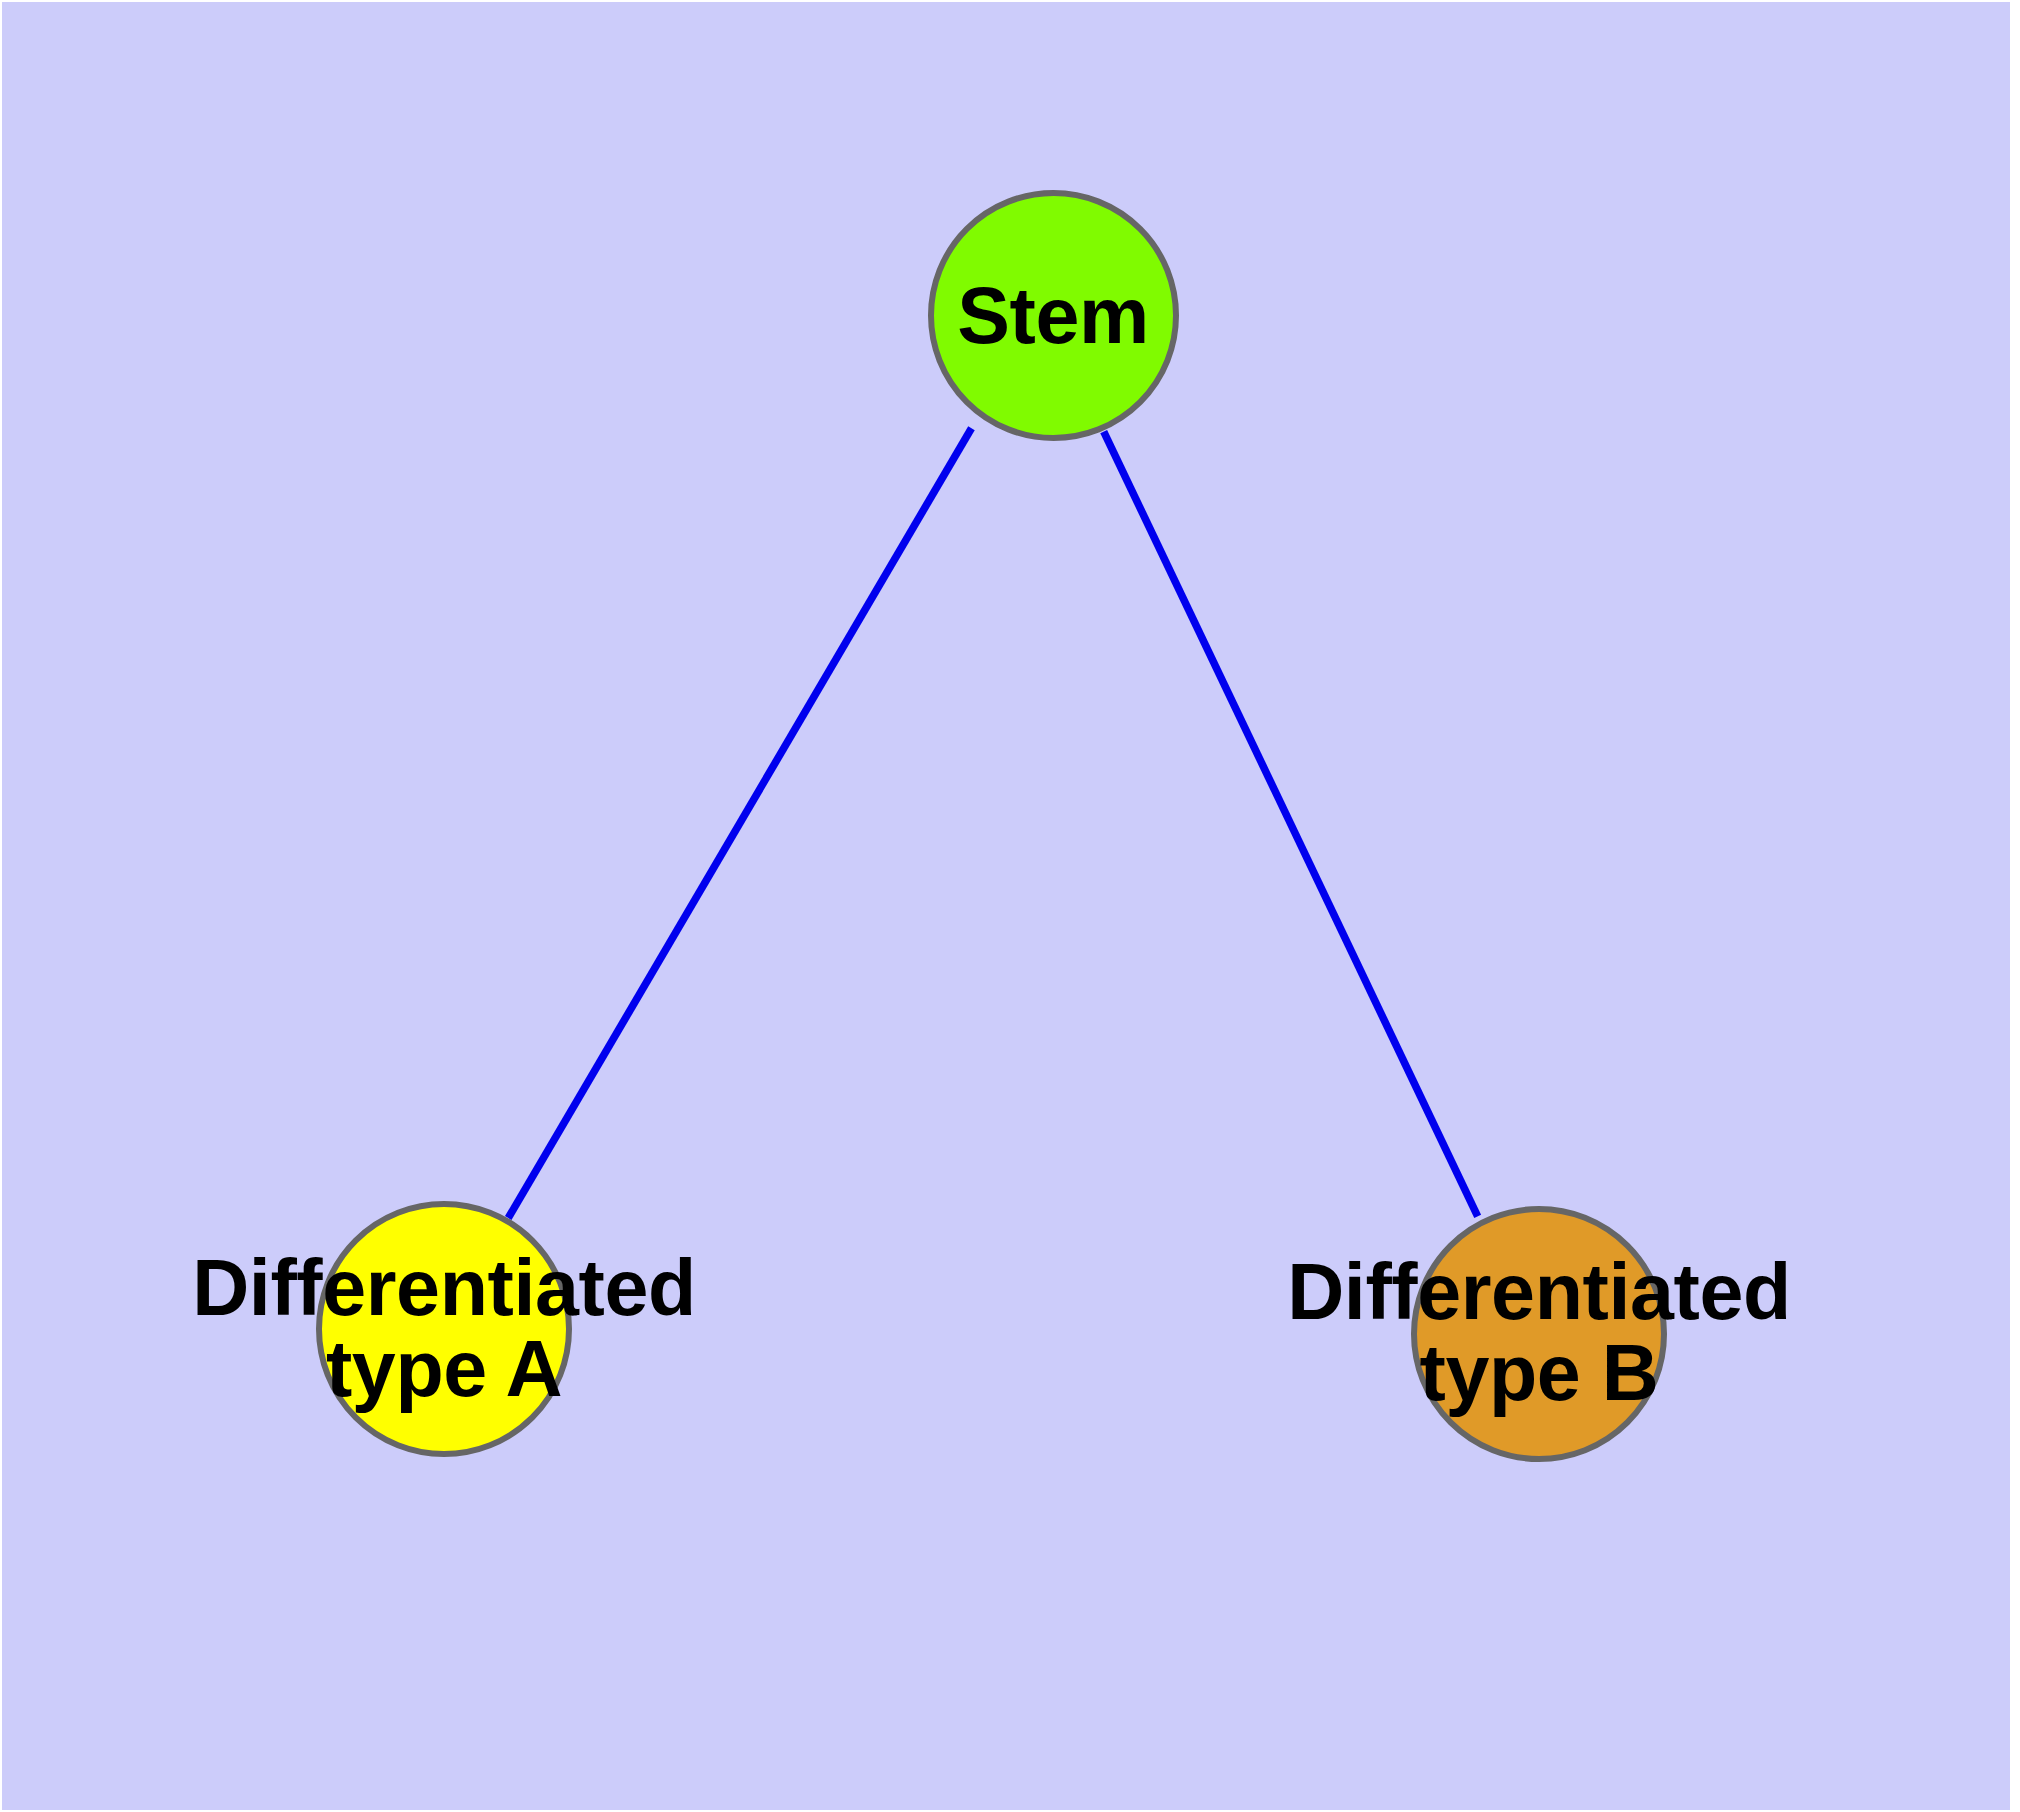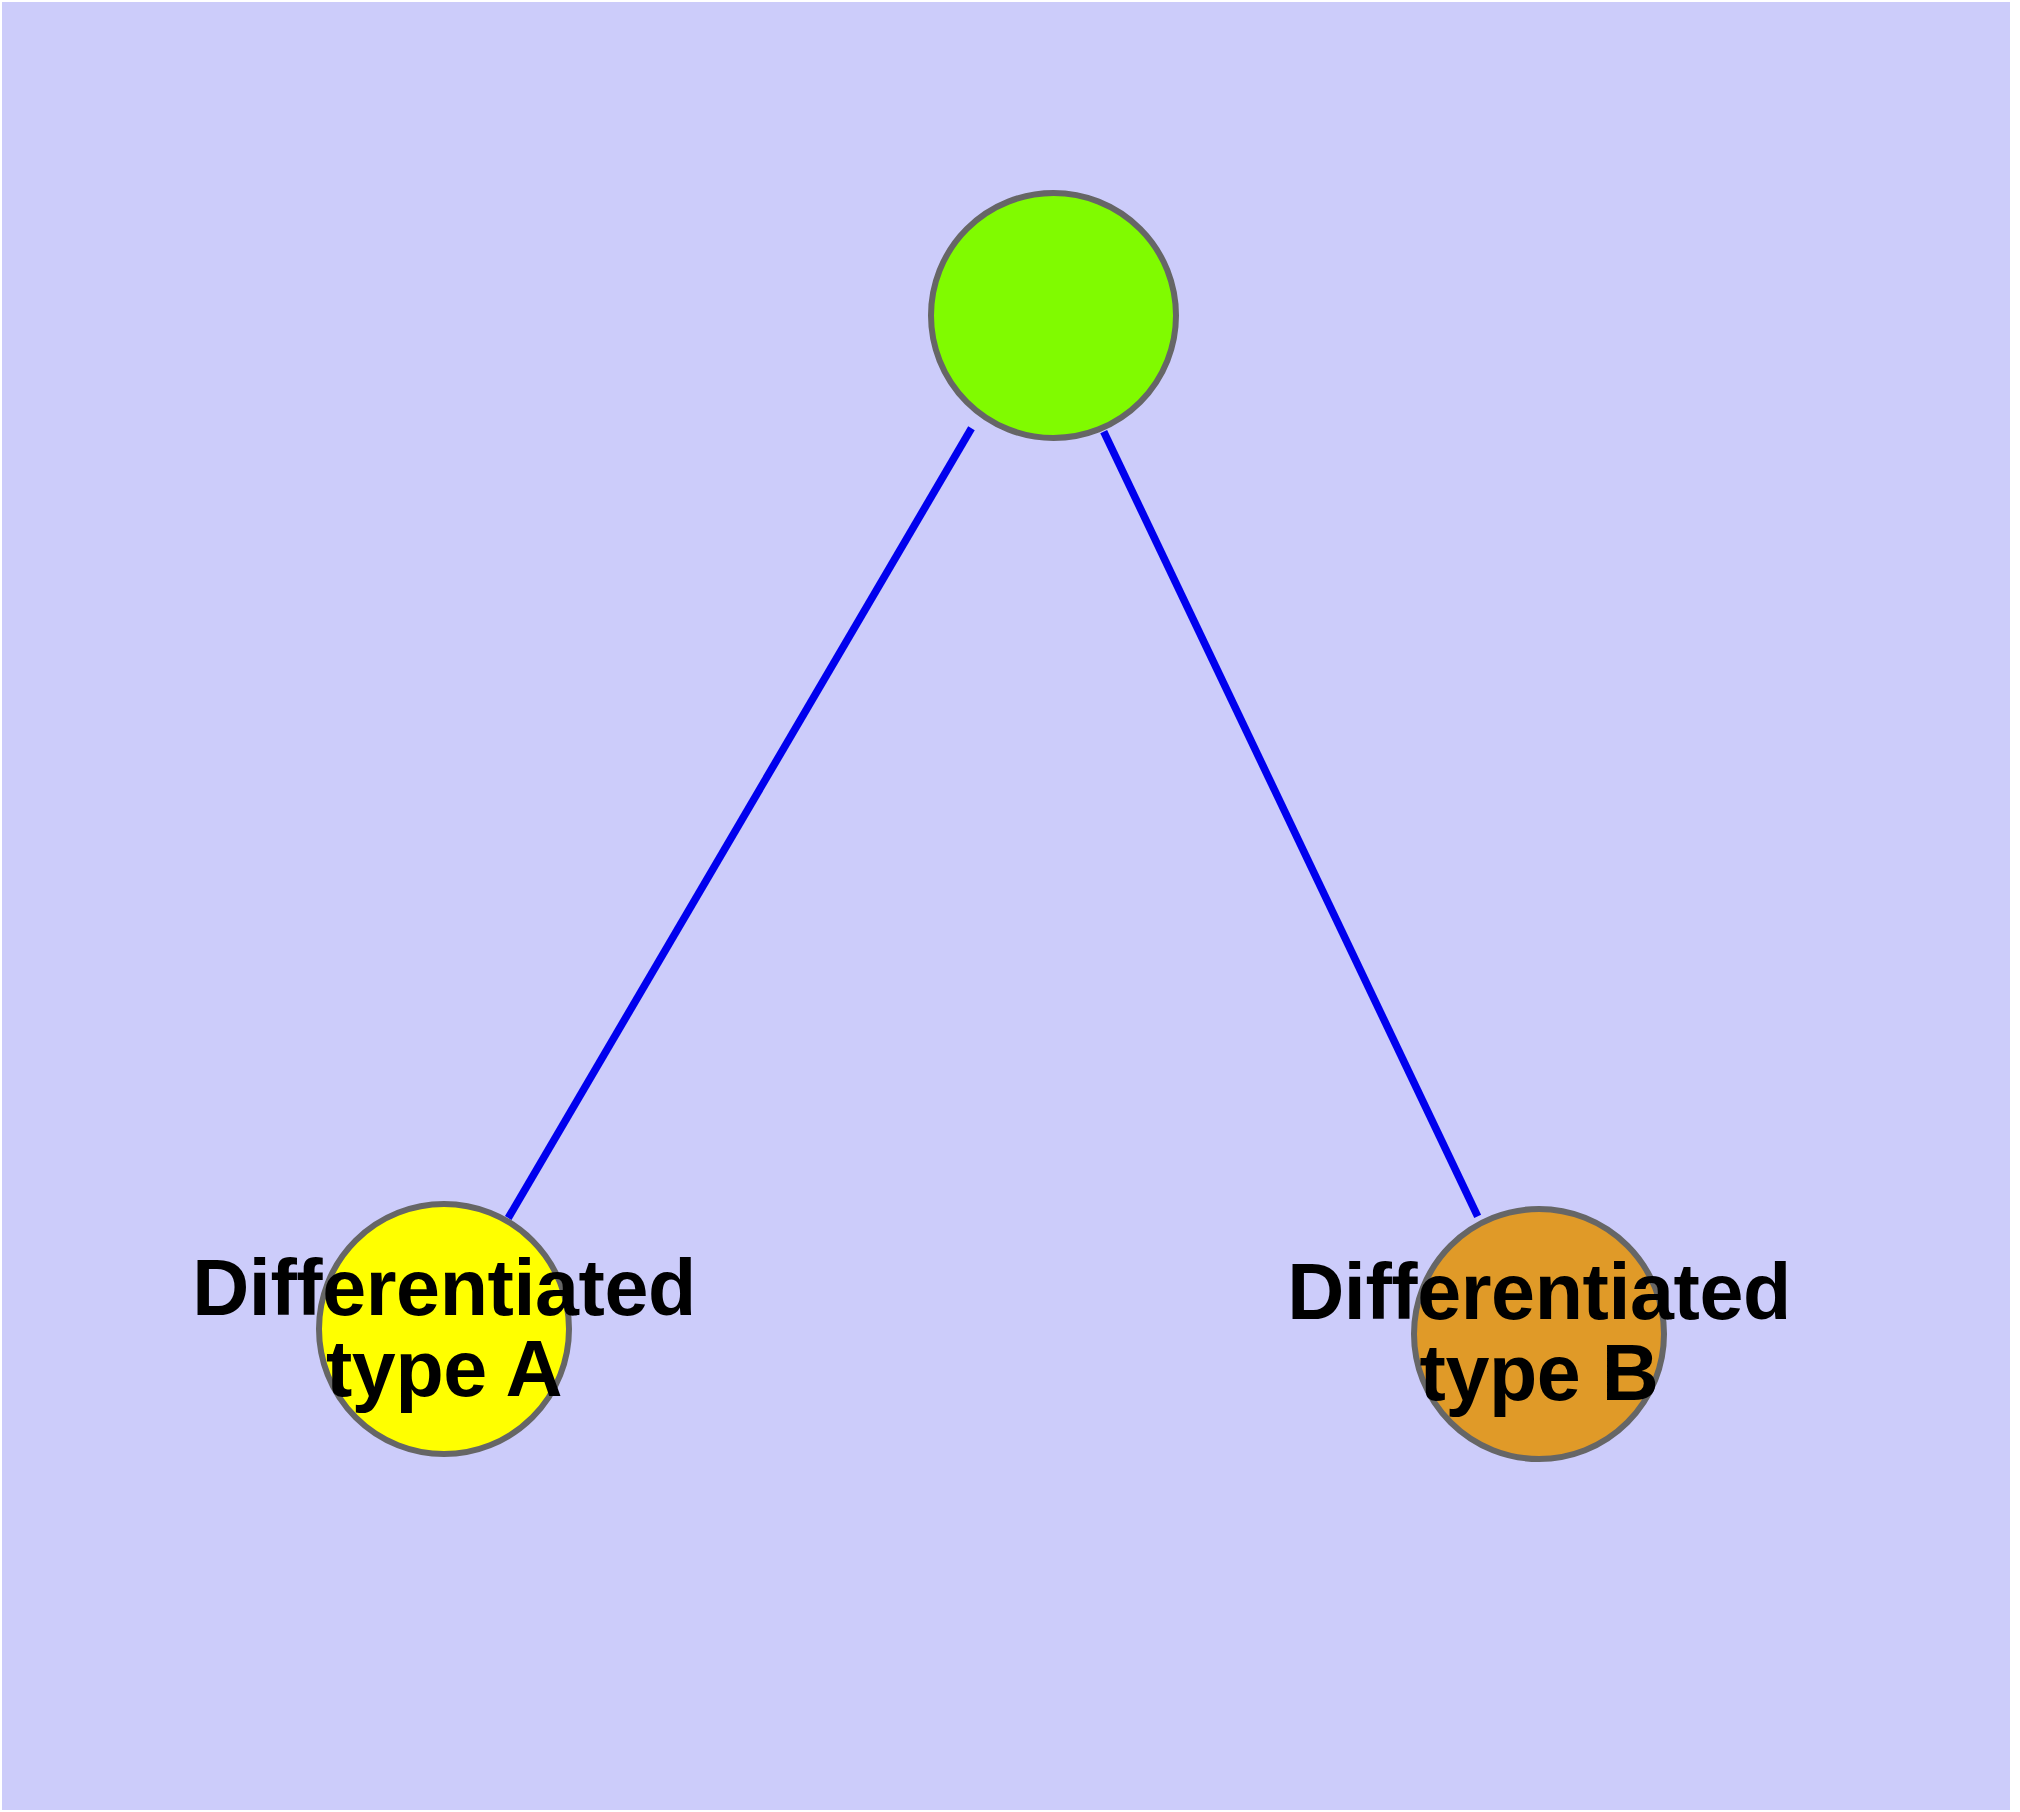--- a/index.html
+++ b/index.html
@@ -65,19 +65,20 @@
 
   <svg id="edge-layer" viewBox="0 0 2384 2138" preserveAspectRatio="none">
     <line stroke-linecap="butt" x1="1151" y1="504" x2="601" y2="1438" stroke="#0000ee" stroke-width="9"></line>
     <line stroke-linecap="butt" x1="1308" y1="508" x2="1752" y2="1436" stroke="#0000ee" stroke-width="9"></line>
   </svg>
 
   <div class="node" style="left: 926px; top: 188px; width: 251px; height: 251px; background: rgb(128, 251, 0); border: 6px solid rgb(102, 102, 102);"></div>
   <div class="node" style="left: 314px; top: 1199px; width: 256px; height: 256px; background: rgb(255, 255, 0); border: 6px solid rgb(102, 102, 102);"></div>
   <div class="node" style="left: 1409px; top: 1204px; width: 256px; height: 256px; background: rgb(224, 154, 40); border: 6px solid rgb(102, 102, 102);"></div>
 
+  <div class="node-label" style="left: 1051px; top: 314px; color: rgb(0, 0, 0); font-size: 79px;">Stem</div>
   <div class="node-label" style="left: 442px; top: 1327px; color: rgb(0, 0, 0); font-size: 79px;">Differentiated
 type A</div>
   <div class="node-label" style="left: 1537px; top: 1331px; color: rgb(0, 0, 0); font-size: 79px;">Differentiated
 type B</div>
 
 </div>
 
 
 </body></html>

